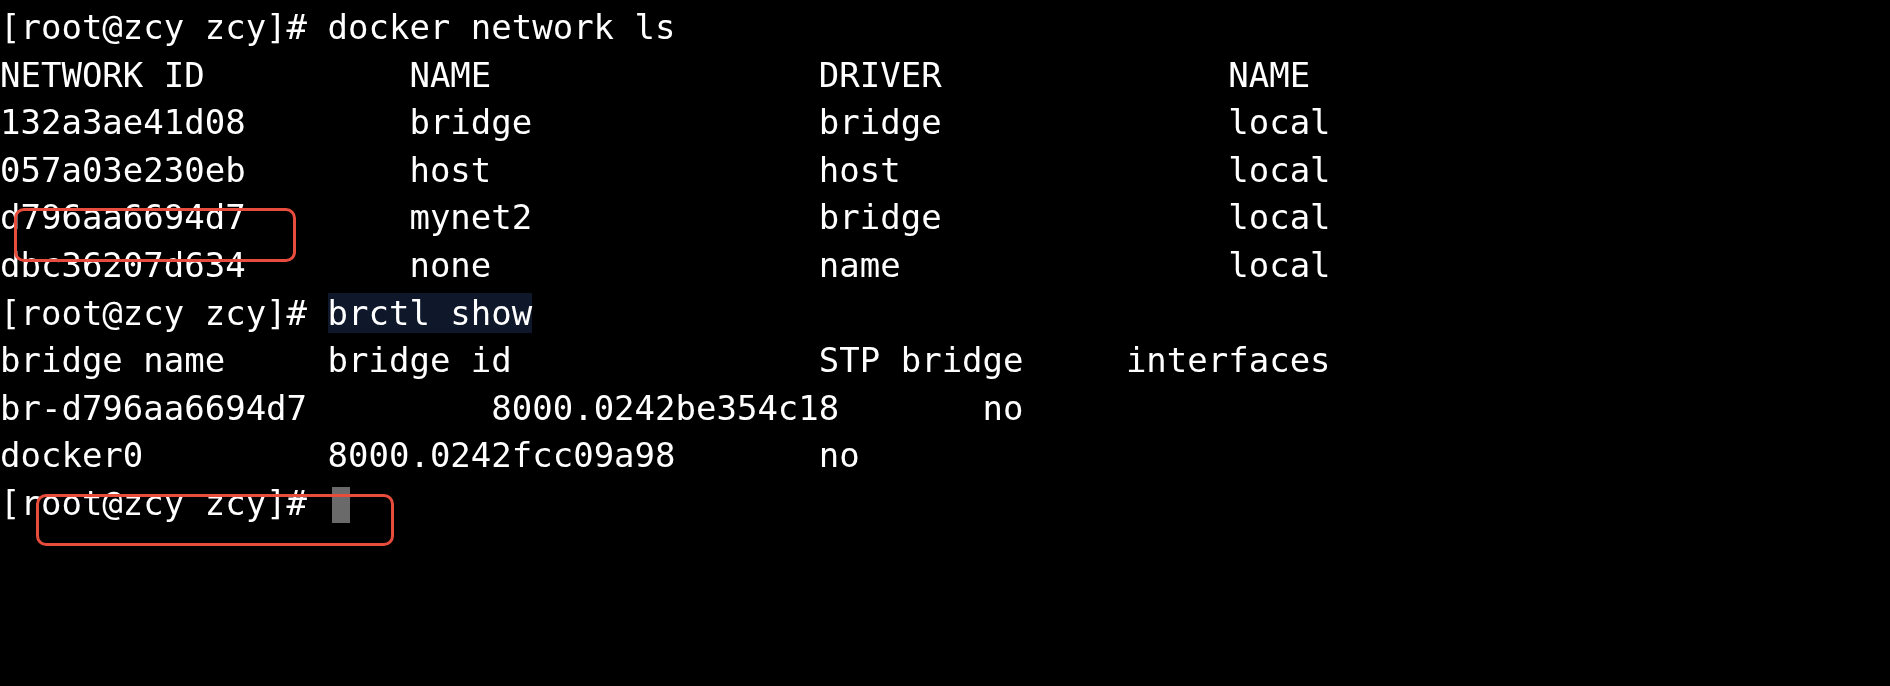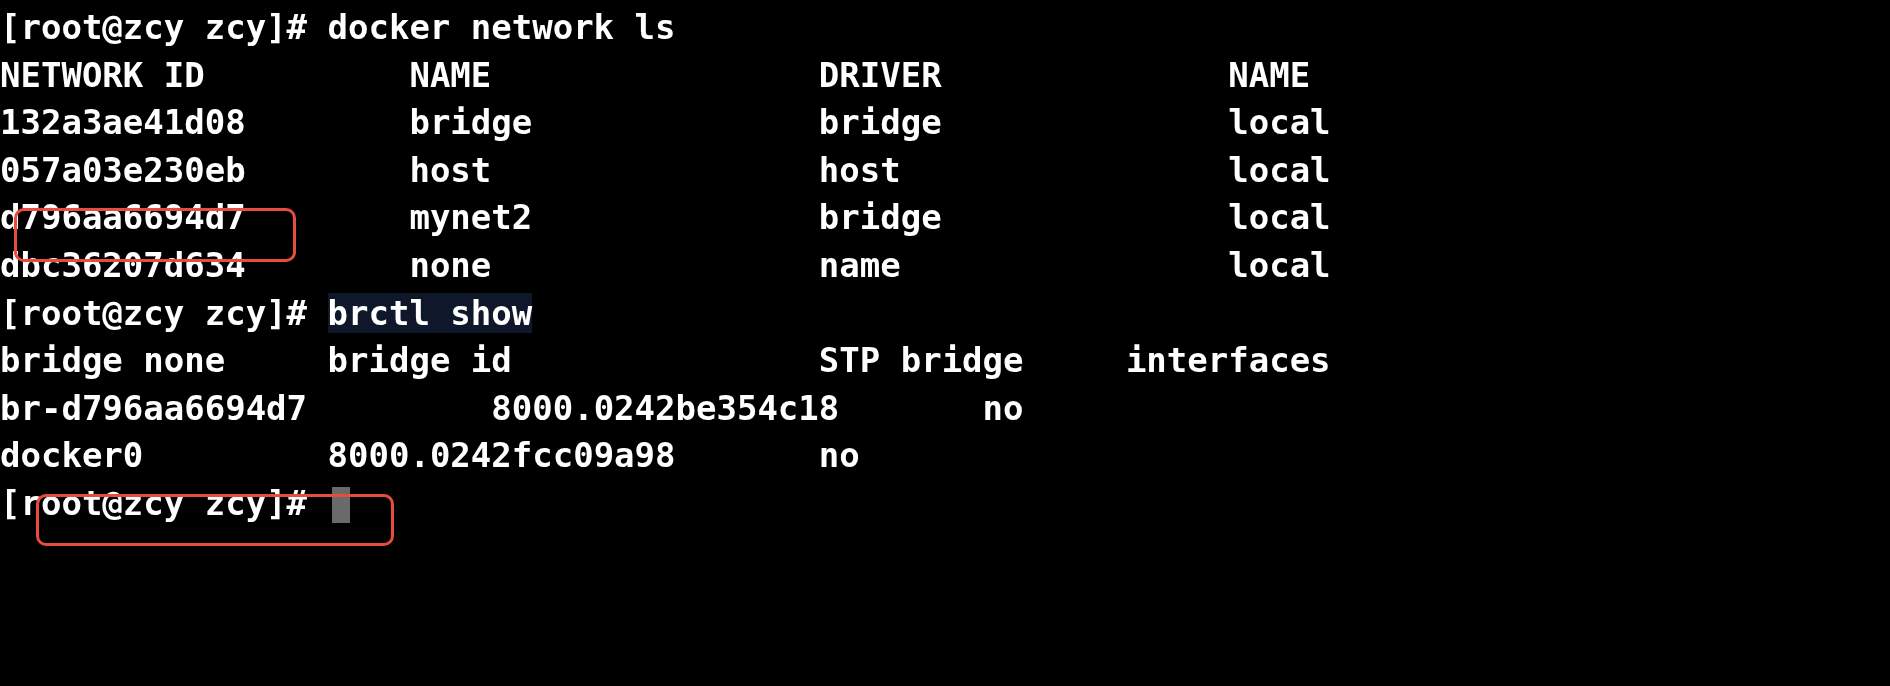--- a/index.html
+++ b/index.html
@@ -1,19 +1,18 @@
 <!DOCTYPE html>
 <html><head>
   <meta charset="utf-8">
   <style>
     * {
       margin: 0;
       padding: 0;
       box-sizing: border-box;
-      font-weight: bold;
     }
     body {
       background: #000000;
       color: #ffffff;
       font-family: "Menlo", "Monaco", "Consolas", monospace;
       font-size: 34px;
       line-height: 1.4;
       padding: 4px 0;
       width: 1890px;
       height: 686px;
@@ -53,21 +52,21 @@
 <div class="line"><span>132a3ae41d08</span>        <span>bridge</span>              <span>bridge</span>              <span>local</span></div>
 
 <div class="line"><span>057a03e230eb</span>        <span>host</span>                <span>host</span>                <span>local</span></div>
 
 <div class="line"><span>d796aa6694d7</span>        <span>mynet2</span>              <span>bridge</span>              <span>local</span></div>
 
 <div class="line"><span>dbc36207d634</span>        <span>none</span>                <span>name</span>                <span>local</span></div>
 
 <div class="line"><span>[root@zcy zcy]# </span><span class="highlight">brctl show</span></div>
 
-<div class="line"><span>bridge none</span>     <span>bridge id</span>               <span>STP bridge</span>     <span>interfaces</span></div>
+<div class="line"><span>bridge name</span>     <span>bridge id</span>               <span>STP bridge</span>     <span>interfaces</span></div>
 
 <div class="line"><span>br-d796aa6694d7</span>         <span>8000.0242be354c18</span>       <span>no</span></div>
 
 <div class="line"><span>docker0</span>         <span>8000.0242fcc09a98</span>       <span>no</span></div>
 
 <div class="line"><span>[root@zcy zcy]# </span><span class="cursor"></span></div>
 
 <div class="redbox" style="left:14px; top:208px; width:282px; height:54px;"></div>
 <div class="redbox" style="left:36px; top:494px; width:358px; height:52px;"></div>
 

